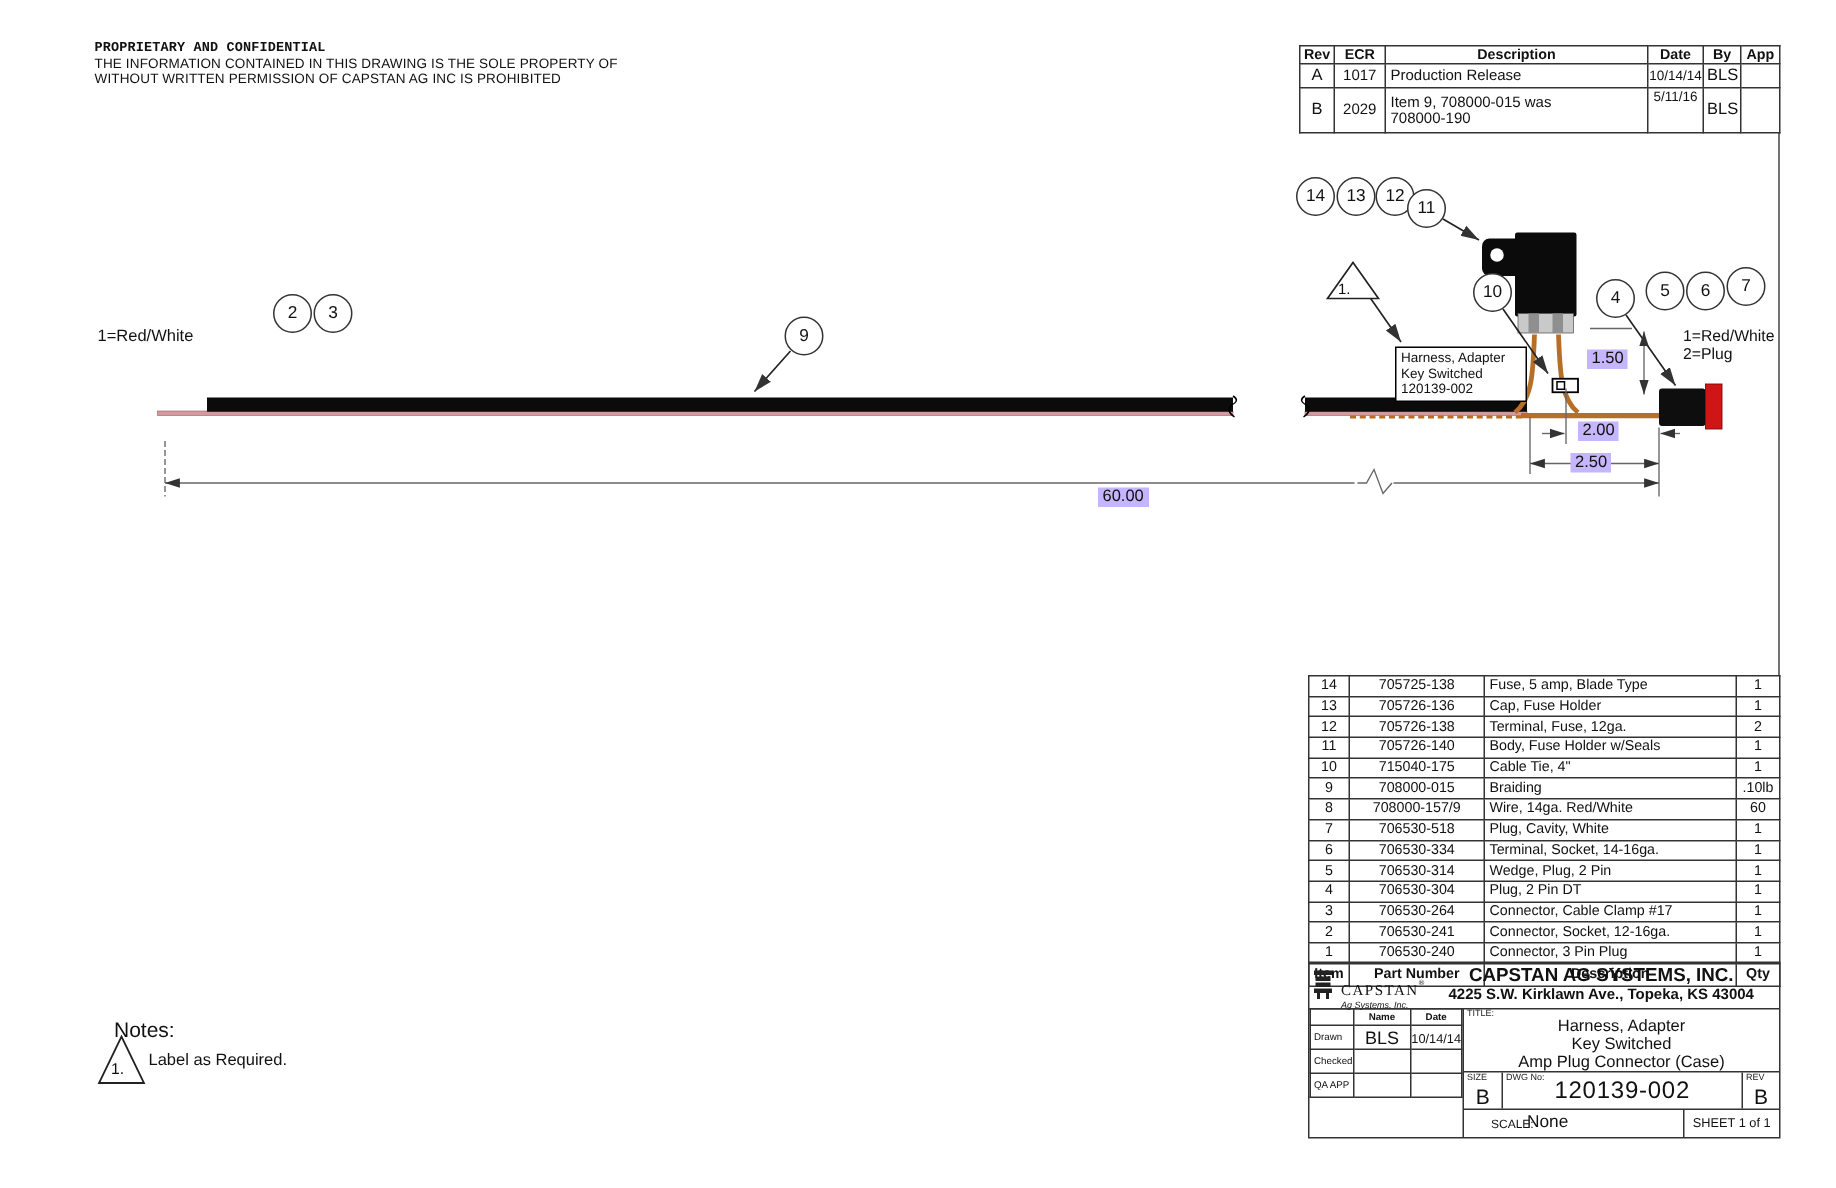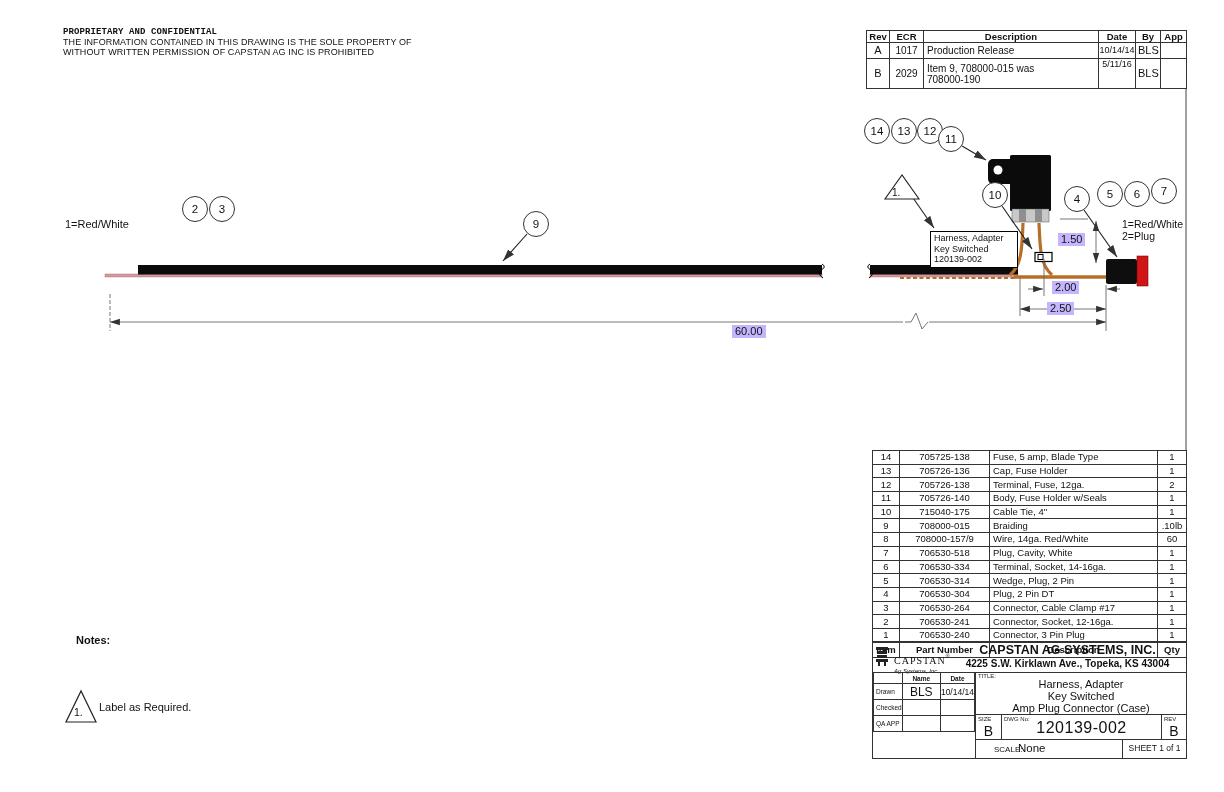--- a/index.html
+++ b/index.html
@@ -24,21 +24,21 @@
   
   .balloon{position:absolute;width:26px;height:26px;border:1.2px solid #333;border-radius:50%;
            background:#fff;display:flex;align-items:center;justify-content:center;
            font-size:11.5px;box-sizing:border-box;}
   
   .wlabel{font-size:11px;line-height:12px;}
   .dimtxt{font-size:11px;background:#c4b5fd;padding:0 3px;line-height:13px;text-align:right;}
   .lbox{left:930px;top:231px;width:88px;height:37px;border:1.5px solid #000;background:#fff;
         font-size:9px;line-height:10.5px;padding:1px 3px;box-sizing:border-box;}
   
-  .noteshead{left:76px;top:634px;font-size:11px;font-weight:bold;}
+  .noteshead{left:76px;top:678px;font-size:14px;}
   .notestxt{left:99px;top:701px;font-size:11px;}
   
   .bomtab{left:872px;top:450px;}
   .bomtab td{font-size:9.5px;height:12.7px;line-height:10px;text-align:center;vertical-align:middle;}
   .bomtab .dsc{text-align:left;padding-left:3px;}
   .bomtab .hd{font-weight:bold;font-size:9.5px;height:14px;}
   
   .tblock{left:872px;top:641px;width:313px;height:116px;border:1px solid #333;box-sizing:content-box;}
   .tb-company{position:absolute;left:0;top:0;width:313px;height:30px;border-bottom:1px solid #333;display:flex;}
   .logo{width:76px;position:relative;padding:2px 0 0 3px;box-sizing:border-box;}

